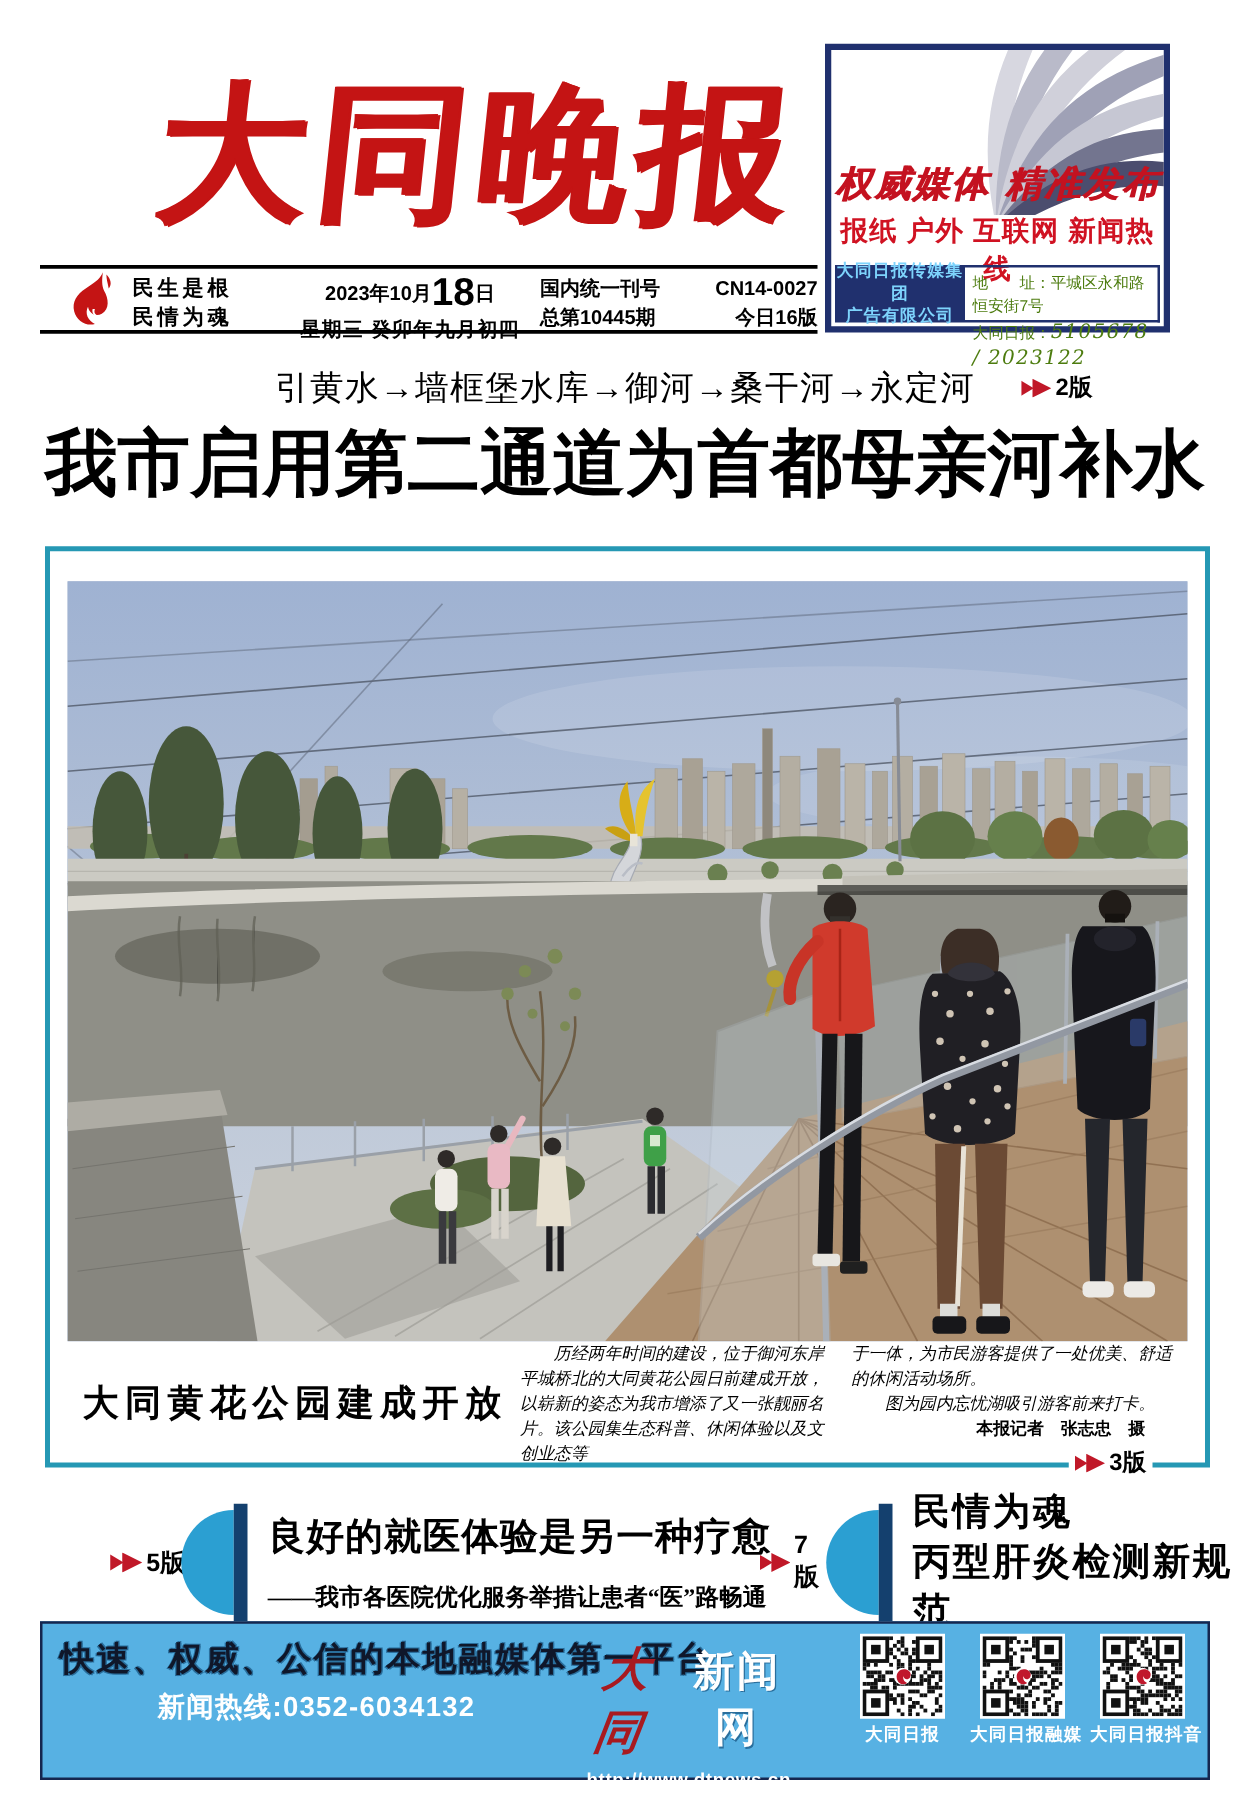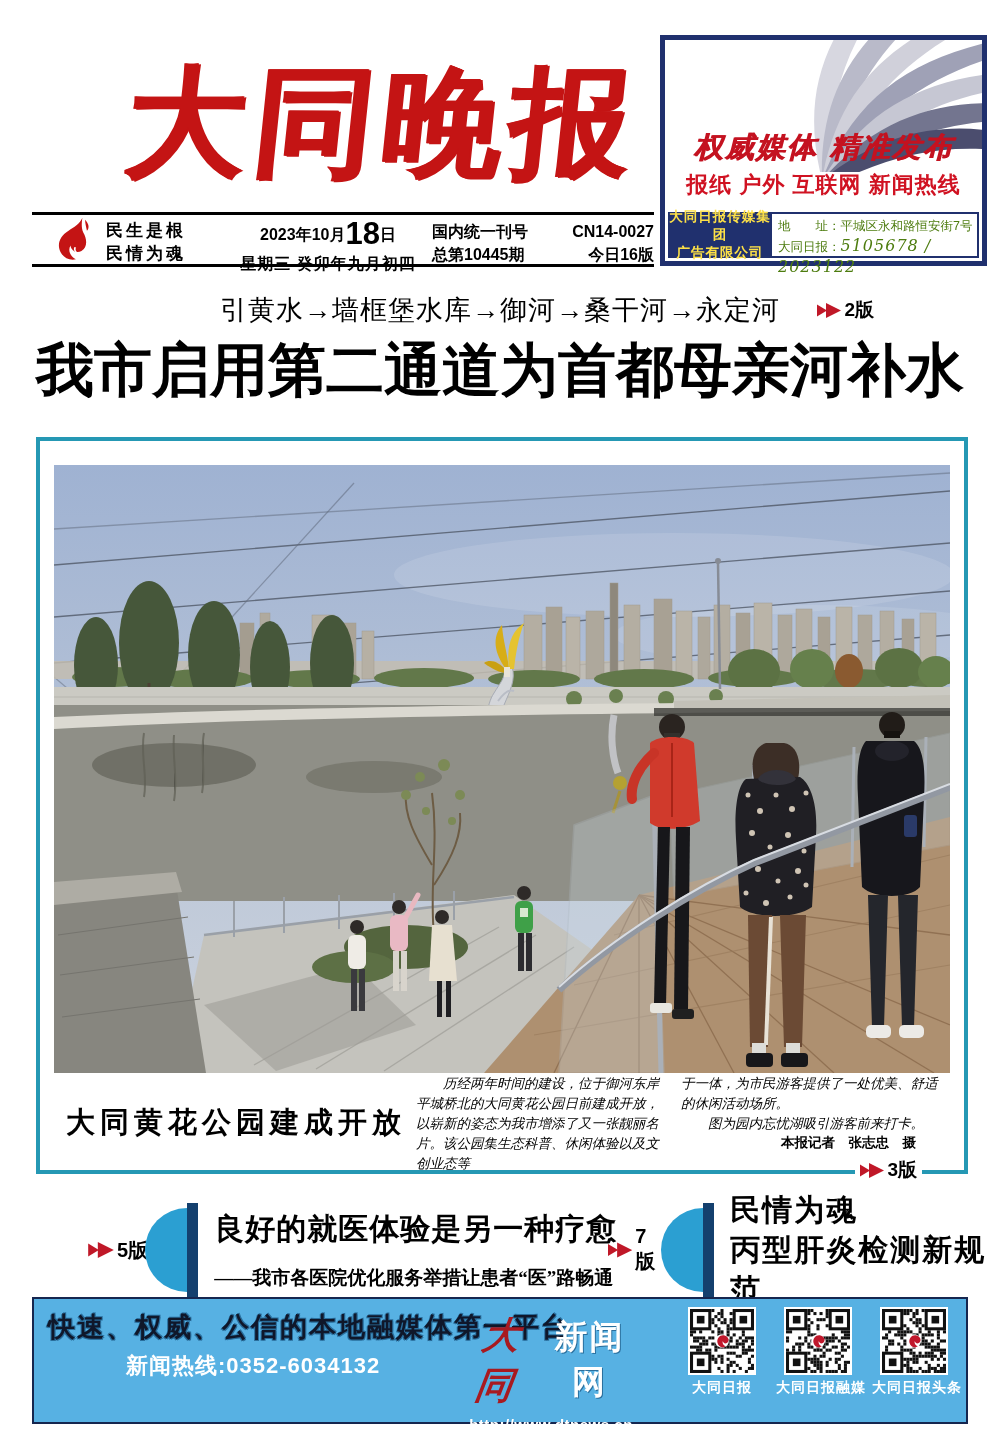--- a/index.html
+++ b/index.html
@@ -16,27 +16,27 @@
   .flame-wrap{left:52px;top:216px;width:46px;height:46px;}
   .slogan{left:106px;top:219px;font-size:17px;line-height:23px;font-weight:700;letter-spacing:3px;}
   .dateblock{left:226px;top:216px;width:204px;text-align:center;font-weight:700;}
   .dateblock .l1{font-size:16px;}
   .dateblock .day{font-size:31px;font-weight:900;vertical-align:-4px;letter-spacing:0;}
   .dateblock .l2{font-size:16px;margin-top:2px;letter-spacing:1px;}
   .pubblock{left:432px;top:220px;width:222px;font-size:16px;font-weight:700;line-height:23px;}
   .pubblock .row{display:flex;justify-content:space-between;}
 
   
-  .adbox{left:660px;top:35px;width:327px;height:231px;border:5px solid #20306e;background:#fff;box-sizing:border-box;}
+  .adbox{left:660px;top:35px;width:276px;height:231px;border:5px solid #20306e;background:#fff;box-sizing:border-box;}
   .adbox .fan{position:absolute;left:0;top:0;width:100%;height:132px;}
   .ad-callig{position:absolute;left:0;top:88px;width:100%;text-align:center;color:#c41220;font-size:29px;font-weight:900;
      font-style:italic;letter-spacing:2px;font-family:"DejaVu Serif","Liberation Serif",serif;text-shadow:1px 0 0 #c41220;}
   .ad-channels{position:absolute;left:0;top:130px;width:100%;text-align:center;color:#d01222;font-size:22px;font-weight:900;letter-spacing:1px;}
   .ad-bottom{position:absolute;left:3px;right:3px;bottom:3px;height:46px;display:flex;}
-  .ad-company{background:#20306e;color:#fde047;width:104px;font-size:13.5px;font-weight:900;line-height:18px;
+  .ad-company{background:#20306e;color:#7dd3fc;width:104px;font-size:13.5px;font-weight:900;line-height:18px;
      display:flex;flex-direction:column;justify-content:center;text-align:center;letter-spacing:1px;}
   .ad-contact{flex:1;border:2px solid #20306e;border-left:none;box-sizing:border-box;color:#4d7c0f;
      font-size:12.5px;font-weight:400;padding:3px 4px 0 6px;line-height:19px;}
   .ad-phone-val{font-style:italic;font-size:16px;font-family:"DejaVu Serif","Liberation Serif",serif;letter-spacing:1px;}
 
   
   .kicker{left:0;top:292px;width:100%;text-align:center;font-size:27px;letter-spacing:1px;}
   .kicker-page{right:126px;top:297px;display:flex;align-items:center;gap:3px;font-size:19px;font-weight:700;}
   .headline{left:36px;top:332px;width:928px;text-align:center;font-size:58px;font-weight:900;white-space:nowrap;letter-spacing:0;}
 
@@ -916,16 +916,16 @@
             <rect x="2" y="2" width="24" height="24" fill="none" stroke="#111" stroke-width="4"></rect>
             <rect x="9" y="9" width="10" height="10"></rect>
             <rect x="58" y="2" width="24" height="24" fill="none" stroke="#111" stroke-width="4"></rect>
             <rect x="65" y="9" width="10" height="10"></rect>
             <rect x="2" y="58" width="24" height="24" fill="none" stroke="#111" stroke-width="4"></rect>
             <rect x="9" y="65" width="10" height="10"></rect>
             <circle cx="42" cy="42" r="9" fill="#fff"></circle>
             <path d="M46,35 C40,33 35,38 36,44 C37,50 43,52 47,49 C44,48 42,45 43,42 C44,46 48,46 50,43 C52,39 49,36 46,35 Z" fill="#c0182c"></path>
           </svg>
         </div>
-      <div class="qr-label">大同日报头条</div>
+      <div class="qr-label">大同日报抖音</div>
     </div>
   </div>
 </div>
 
 </body></html>

